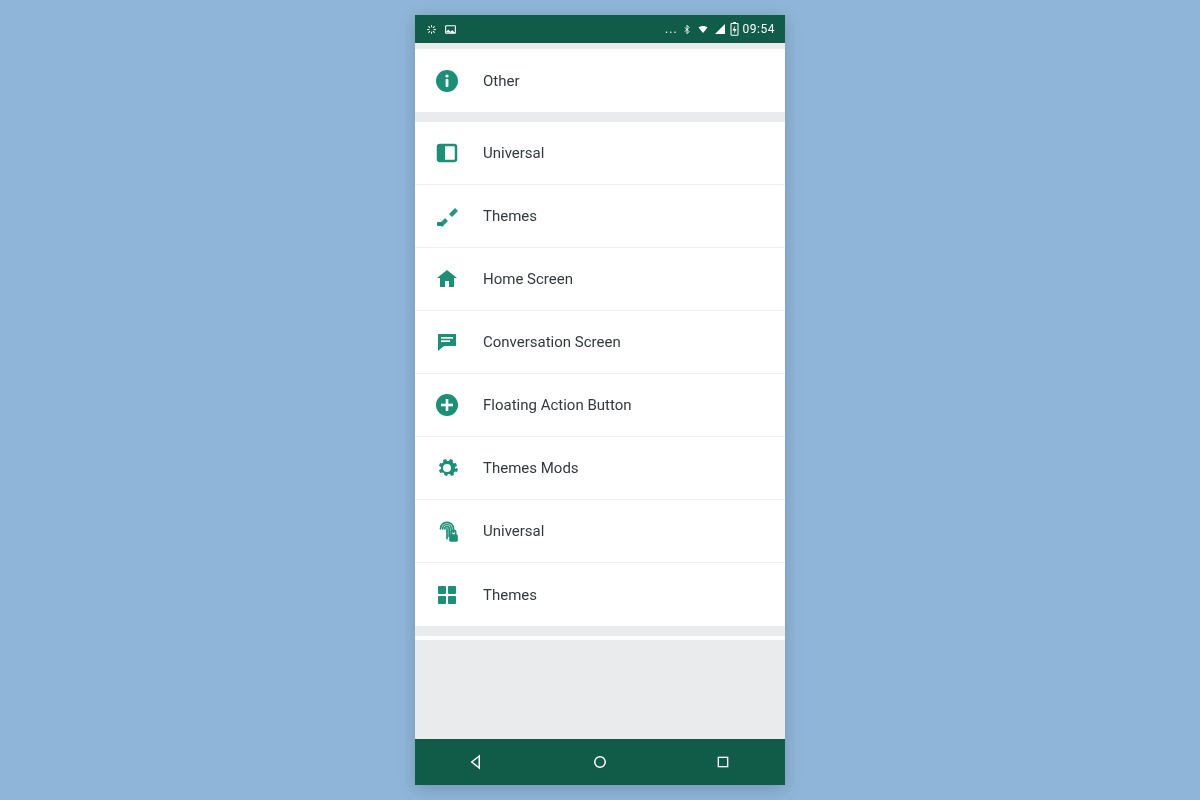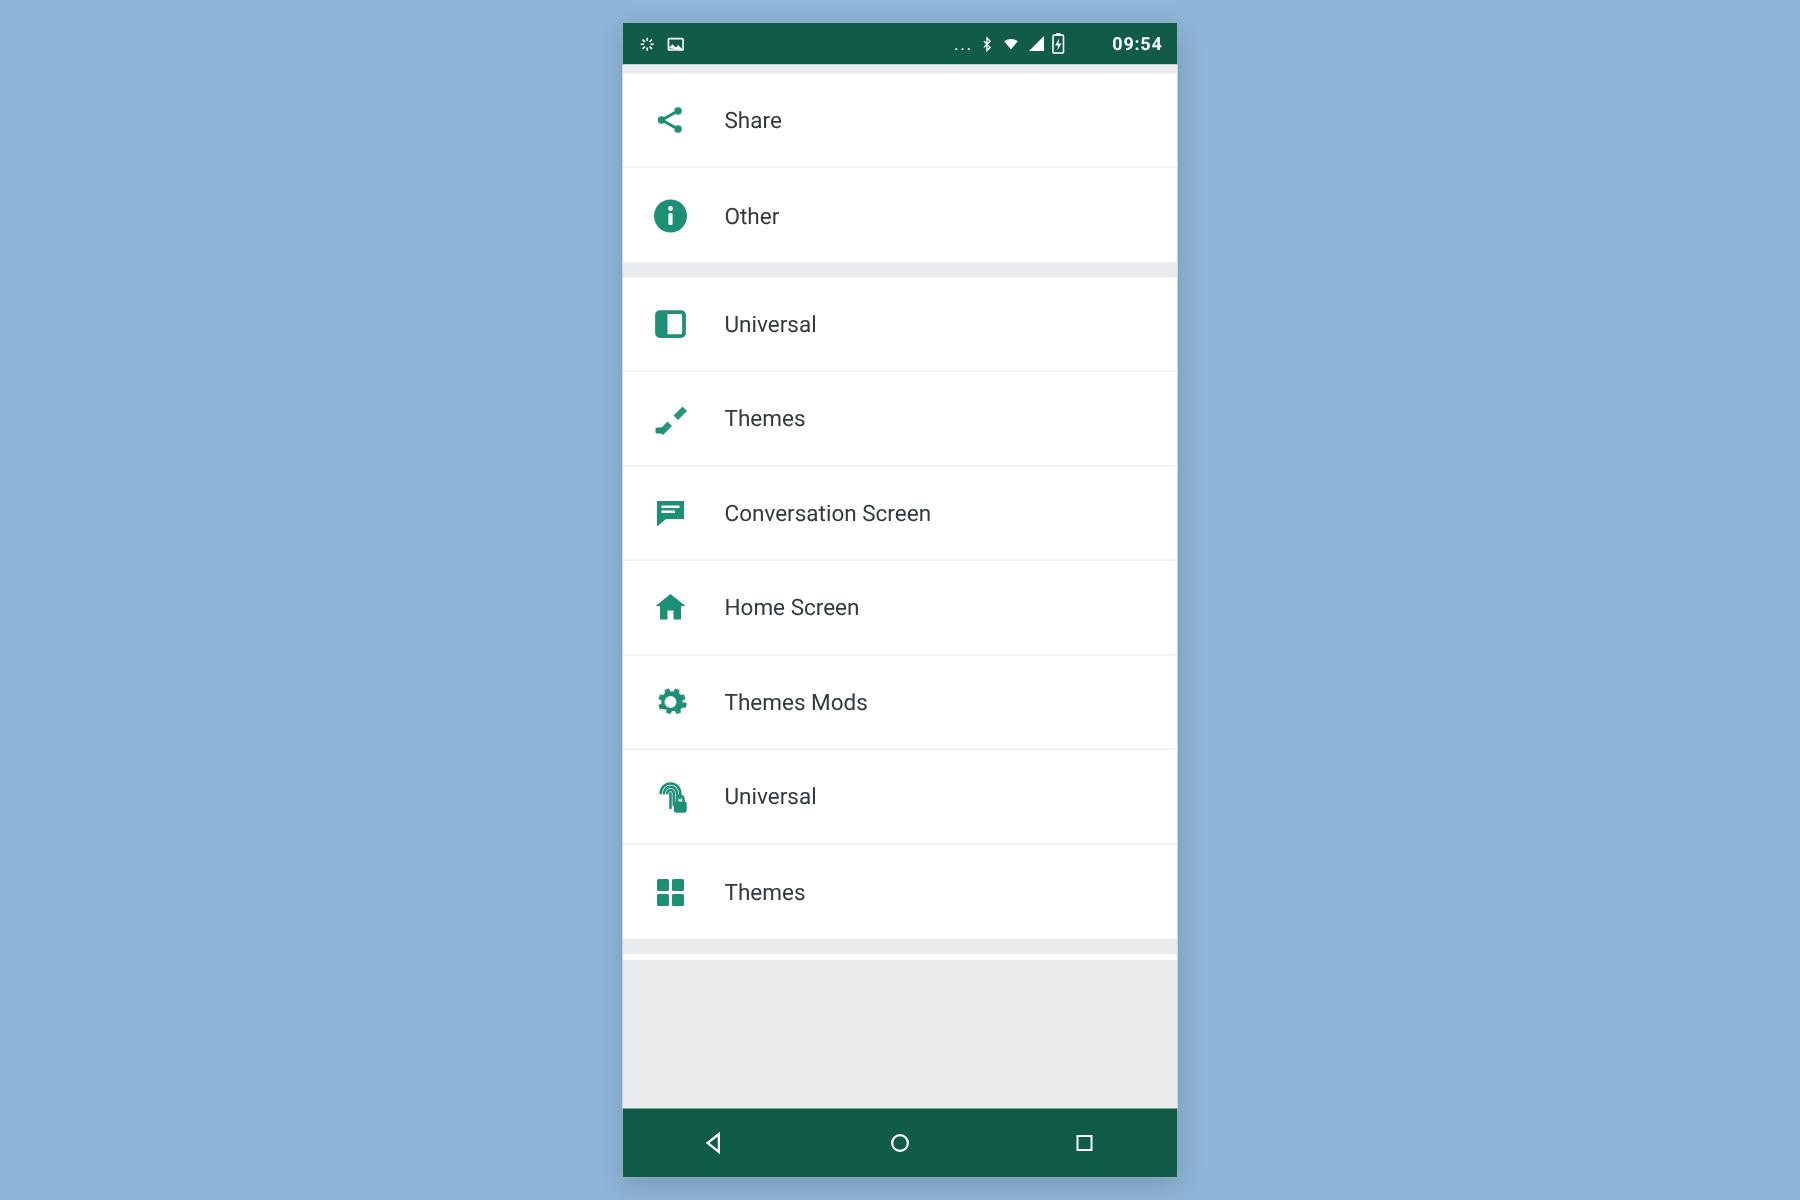--- a/index.html
+++ b/index.html
@@ -26,21 +26,21 @@
     color: #fff;
     display: flex;
     align-items: center;
     padding: 0 10px;
     font-size: 12px;
     flex: 0 0 auto;
   }
   .statusbar .left { display: flex; gap: 6px; align-items: center; }
   .statusbar .right { margin-left: auto; display: flex; gap: 4px; align-items: center; }
   .statusbar svg { display: block; }
-  .clock { font-weight: 700; letter-spacing: .5px; margin-left: 28px; }
+  .clock { font-weight: 400; letter-spacing: .5px; }
   .content {
     flex: 1 1 auto;
     overflow: hidden;
     background: #e9ebec;
   }
   .group { background: #fff; }
   .gap { height: 10px; background: #e9ebec; }
   .row {
     display: flex;
     align-items: center;
@@ -124,31 +124,20 @@
       <span class="clock">09:54</span>
     </div>
   </div>
 
   <div class="content">
     <div class="gap" style="height:6px;"></div>
 
     <div class="group">
       <div class="row">
         <span class="icon">
-          <svg width="24" height="24" viewBox="0 0 24 24" fill="#1e8f77">
-            <circle cx="6" cy="12" r="2.5"></circle>
-              <circle cx="17" cy="6" r="2.5"></circle>
-              <circle cx="17" cy="18" r="2.5"></circle>
-            <path d="M8 11l7-4M8 13l7 4" stroke="#1e8f77" stroke-width="2" fill="none"></path>
-          </svg>
-        </span>
-        <span class="label">Share</span>
-      </div>
-      <div class="row">
-        <span class="icon">
           <svg width="24" height="24" viewBox="0 0 24 24">
             <circle cx="12" cy="12" r="11" fill="#1e8f77"></circle>
             <rect x="10.6" y="10" width="2.8" height="8" fill="#fff" rx="1"></rect>
             <circle cx="12" cy="7" r="1.6" fill="#fff"></circle>
           </svg>
         </span>
         <span class="label">Other</span>
       </div>
     </div>
 
@@ -169,34 +158,44 @@
           <svg width="24" height="24" viewBox="0 0 24 24" fill="#1e8f77">
             <path d="M4 20l6-6 3 3-6 6-3-3zM14 10l6-6 3 3-6 6-3-3z" opacity=".95"></path>
             <rect x="2" y="18" width="6" height="4" rx="1"></rect>
           </svg>
         </span>
         <span class="label">Themes</span>
       </div>
       <div class="row">
         <span class="icon">
           <svg width="24" height="24" viewBox="0 0 24 24" fill="#1e8f77">
+            <path d="M12 3l10 8h-3v9h-5v-6h-4v6H5v-9H2l10-8z"></path>
+          </svg>
+        </span>
+        <span class="label">Home Screen</span>
+      </div>
+      <div class="row">
+        <span class="icon">
+          <svg width="24" height="24" viewBox="0 0 24 24" fill="#1e8f77">
             <path d="M3 4h18v12H9l-6 5V4z"></path>
             <rect x="6" y="7" width="12" height="1.7" fill="#fff"></rect>
             <rect x="6" y="10.3" width="9" height="1.7" fill="#fff"></rect>
           </svg>
         </span>
         <span class="label">Conversation Screen</span>
       </div>
       <div class="row">
         <span class="icon">
-          <svg width="24" height="24" viewBox="0 0 24 24" fill="#1e8f77">
-            <path d="M12 3l10 8h-3v9h-5v-6h-4v6H5v-9H2l10-8z"></path>
-          </svg>
-        </span>
-        <span class="label">Home Screen</span>
+          <svg width="24" height="24" viewBox="0 0 24 24">
+            <circle cx="12" cy="12" r="11" fill="#1e8f77"></circle>
+            <rect x="10.7" y="6" width="2.6" height="12" fill="#fff"></rect>
+            <rect x="6" y="10.7" width="12" height="2.6" fill="#fff"></rect>
+          </svg>
+        </span>
+        <span class="label">Floating Action Button</span>
       </div>
       <div class="row">
         <span class="icon">
           <svg width="24" height="24" viewBox="0 0 24 24" fill="#1e8f77">
             <path d="M12 8a4 4 0 100 8 4 4 0 000-8zm9 4l2 1-1 3-2-.4a9 9 0 01-1.4 1.4l.4 2-3 1-1-2a9 9 0 01-2 0l-1 2-3-1 .4-2A9 9 0 017 16.6L5 17l-1-3 2-1a9 9 0 010-2l-2-1 1-3 2 .4A9 9 0 018.4 6L8 4l3-1 1 2a9 9 0 012 0l1-2 3 1-.4 2A9 9 0 0119 7.4l2-.4 1 3-2 1a9 9 0 010 2z"></path>
             <circle cx="12" cy="12" r="2.3" fill="#fff"></circle>
           </svg>
         </span>
         <span class="label">Themes Mods</span>
       </div>

